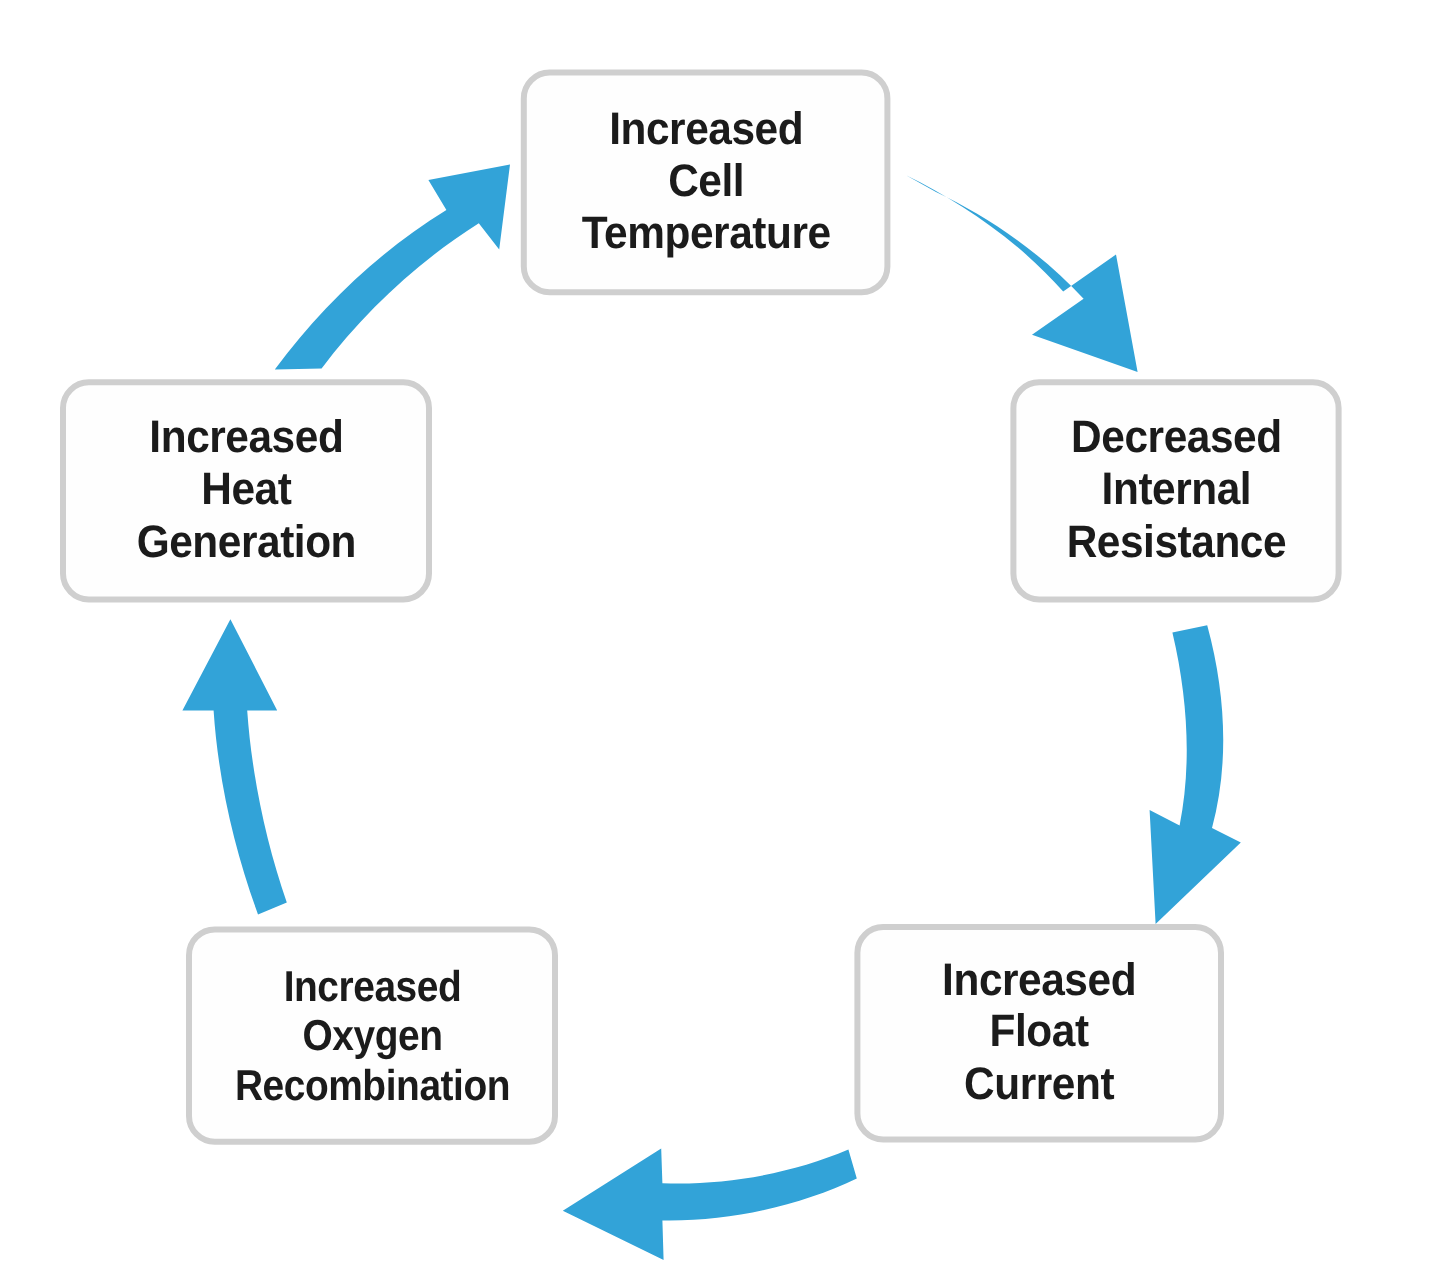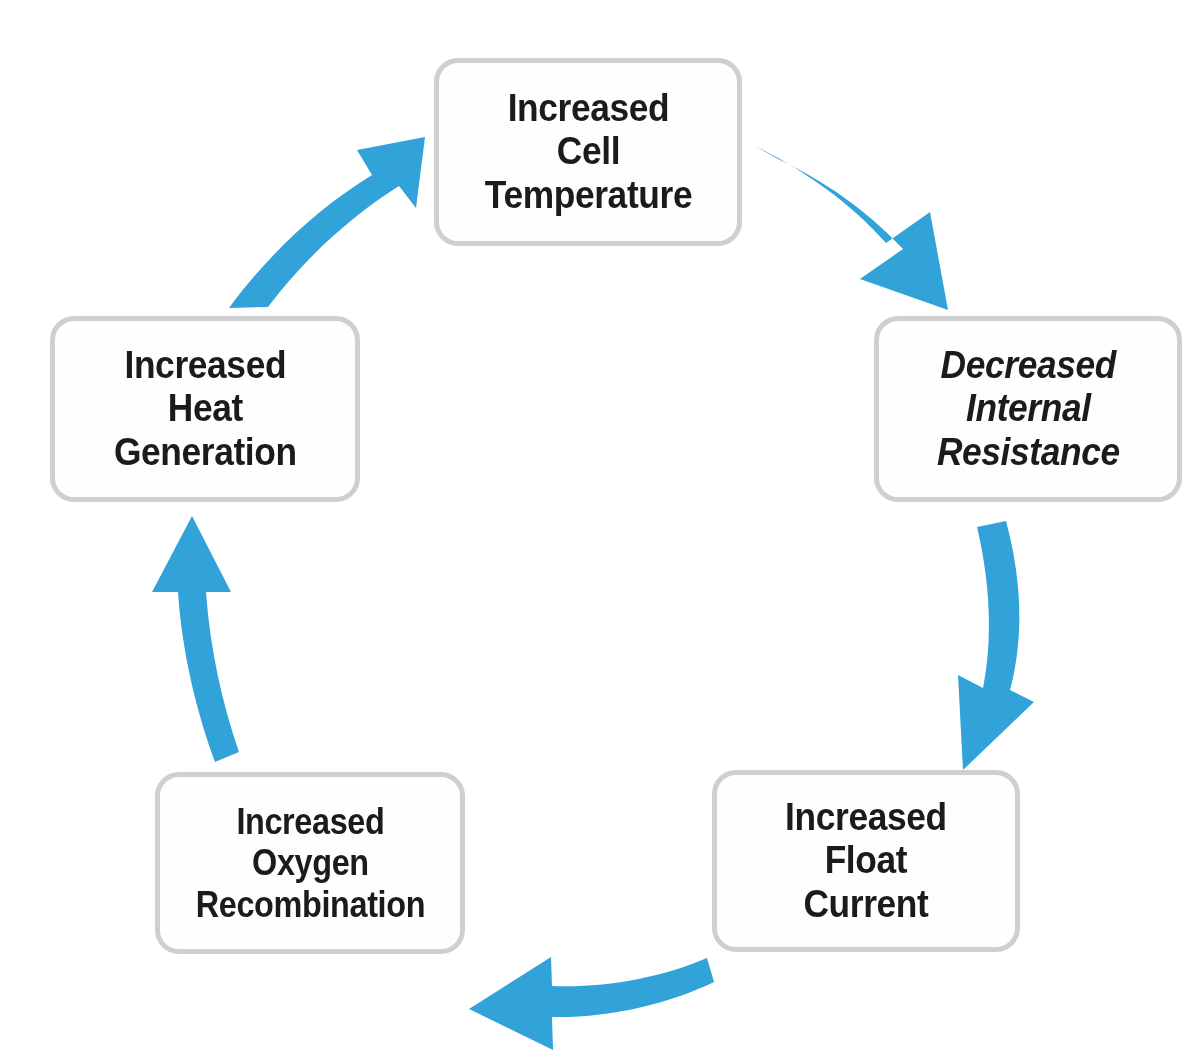--- a/index.html
+++ b/index.html
@@ -46,21 +46,21 @@
     line-height: 1.14;
     letter-spacing: -0.4px;
     color: #1b1b1b;
     white-space: pre-line;
     transform: scaleX(0.93);
     transform-origin: center center;
   }
 
   
   #node-top          { left: 434px; top: 58px;  width: 308px; height: 188px; }
-  #node-right        { left: 874px; top: 316px; width: 308px; height: 186px; font-style: italic; }
+  #node-right        { left: 842px; top: 316px; width: 276px; height: 186px; }
   #node-bottom-right { left: 712px; top: 770px; width: 308px; height: 182px; }
   #node-bottom-left  { left: 155px; top: 772px; width: 310px; height: 182px; }
   #node-left         { left: 50px;  top: 316px; width: 310px; height: 186px; }
 
   #node-bottom-left .node-label { font-size: 36px; transform: scaleX(0.90); }
 </style>
 </head>
 <body>
 
 <div id="canvas" style="background: rgb(255, 255, 255);">

